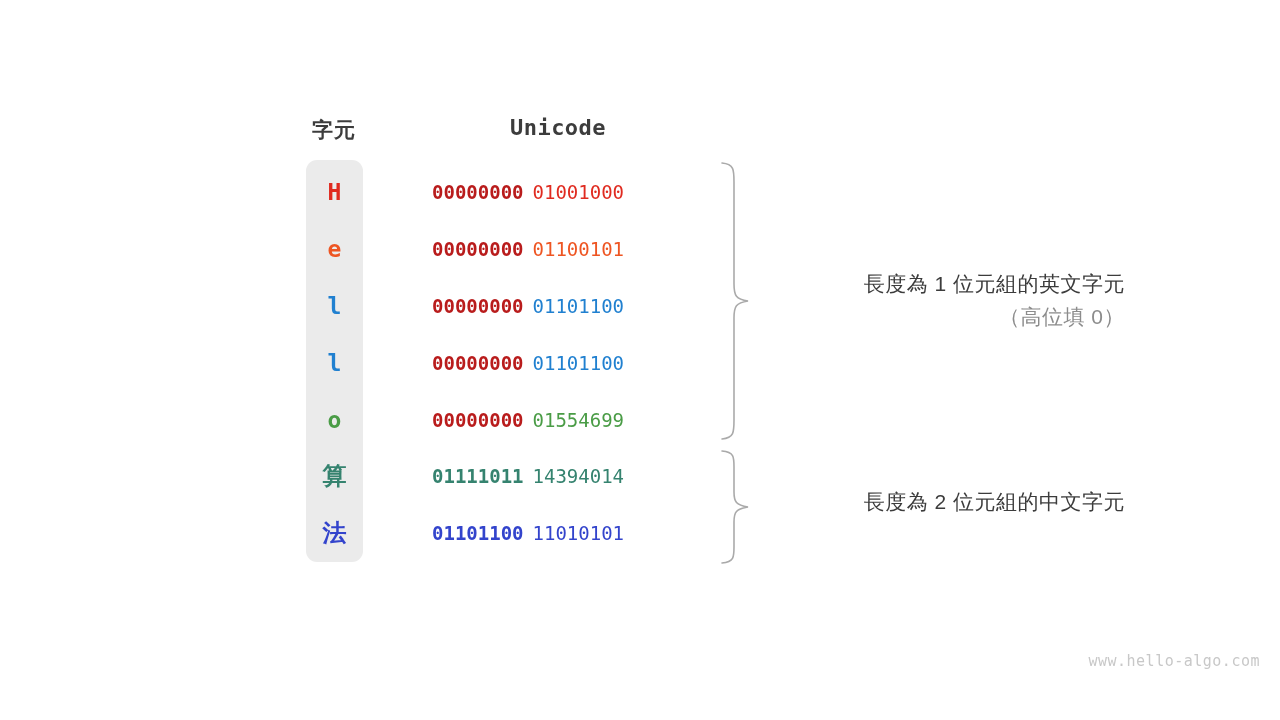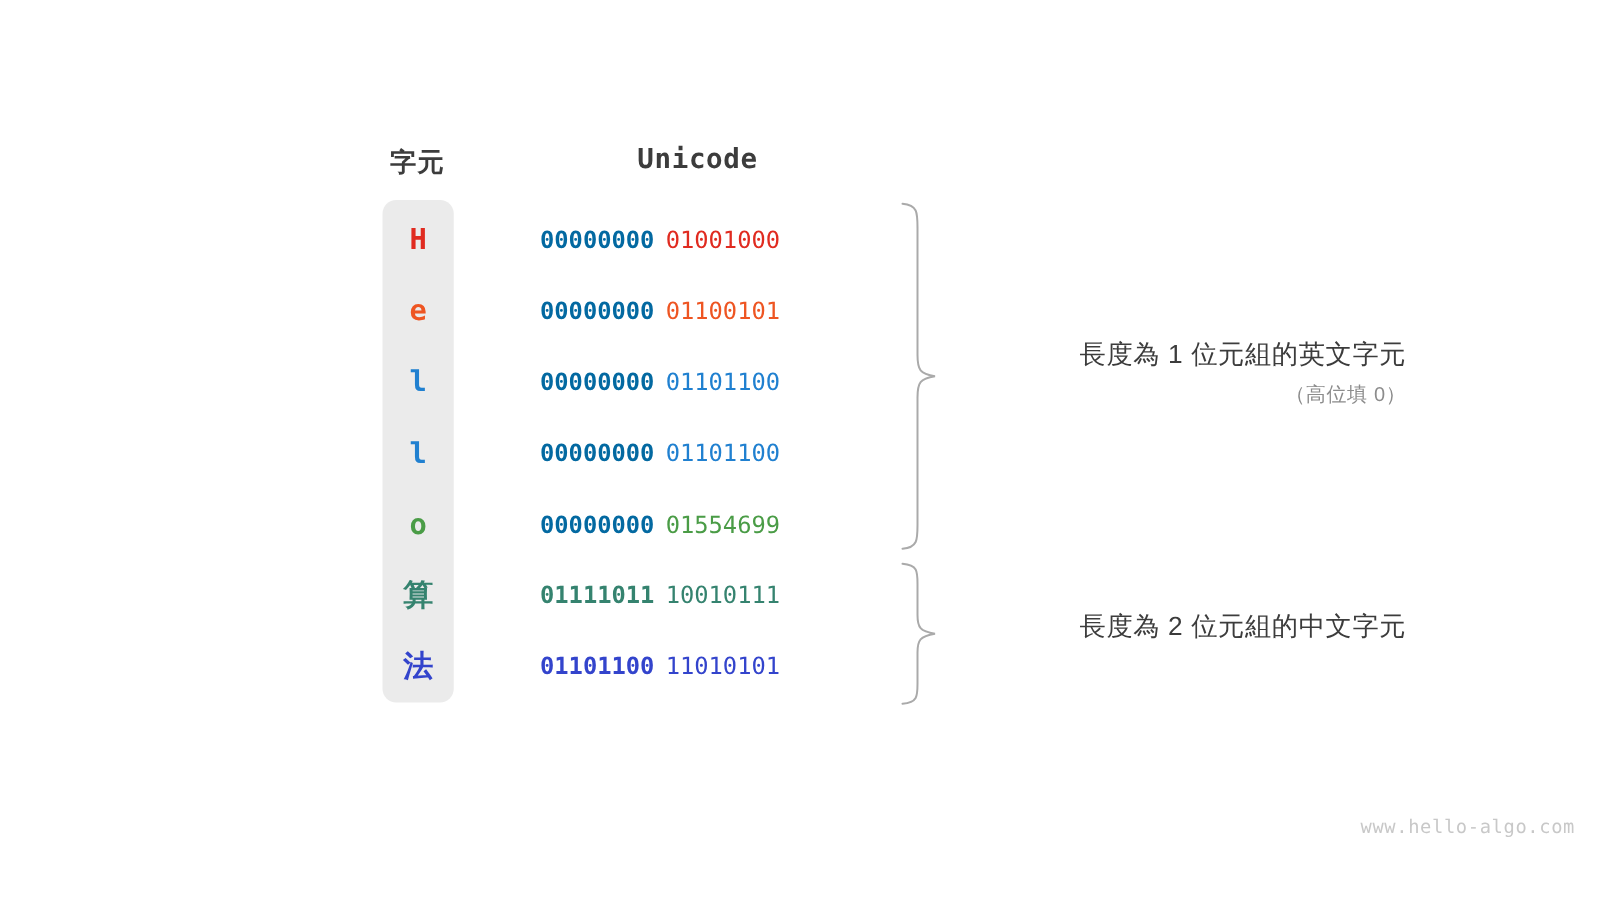--- a/index.html
+++ b/index.html
@@ -81,21 +81,21 @@
     left: 432px;
     width: 252px;
     height: 28px;
     line-height: 28px;
     font-family: "DejaVu Sans Mono", "Liberation Mono", monospace;
     font-size: 19px;
     white-space: nowrap;
     letter-spacing: 0px;
   }
   .bin-high {
-    color: #0369a1;
+    color: #b91c1c;
     font-weight: bold;
   }
   .bin-low {
     font-weight: normal;
   }
   .bin-gap {
     display: inline-block;
     width: 9px;
   }
 
@@ -125,21 +125,21 @@
   .ann-main {
     display: block;
     color: #3c3c3c;
     font-size: 21px;
     line-height: 32px;
     letter-spacing: 0.5px;
   }
   .ann-sub {
     display: block;
     color: #8c8c8c;
-    font-size: 16px;
+    font-size: 21px;
     line-height: 34px;
     letter-spacing: 0.5px;
   }
 
   
   #watermark {
     position: absolute;
     right: 20px;
     bottom: 18px;
     color: #c8c8c8;
@@ -166,21 +166,21 @@
       <div class="char-cell cjk" style="top: 302px; color: rgb(53, 131, 111);">算</div>
       <div class="char-cell cjk" style="top: 359px; color: rgb(51, 68, 204);">法</div>
     </div>
 
   <div id="rows-layer">
       <div class="bin-row" style="top: 178px;"><span class="bin-high">00000000</span><span class="bin-gap"></span><span class="bin-low" style="color: rgb(224, 43, 32);">01001000</span></div>
       <div class="bin-row" style="top: 235px;"><span class="bin-high">00000000</span><span class="bin-gap"></span><span class="bin-low" style="color: rgb(238, 85, 34);">01100101</span></div>
       <div class="bin-row" style="top: 292px;"><span class="bin-high">00000000</span><span class="bin-gap"></span><span class="bin-low" style="color: rgb(32, 128, 208);">01101100</span></div>
       <div class="bin-row" style="top: 349px;"><span class="bin-high">00000000</span><span class="bin-gap"></span><span class="bin-low" style="color: rgb(32, 128, 208);">01101100</span></div>
       <div class="bin-row" style="top: 406px;"><span class="bin-high">00000000</span><span class="bin-gap"></span><span class="bin-low" style="color: rgb(74, 156, 70);">01554699</span></div>
-      <div class="bin-row" style="top: 462px;"><span class="bin-high" style="color: rgb(53, 131, 111);">01111011</span><span class="bin-gap"></span><span class="bin-low" style="color: rgb(53, 131, 111);">10010111</span></div>
+      <div class="bin-row" style="top: 462px;"><span class="bin-high" style="color: rgb(53, 131, 111);">01111011</span><span class="bin-gap"></span><span class="bin-low" style="color: rgb(53, 131, 111);">14394014</span></div>
       <div class="bin-row" style="top: 519px;"><span class="bin-high" style="color: rgb(51, 68, 204);">01101100</span><span class="bin-gap"></span><span class="bin-low" style="color: rgb(51, 68, 204);">11010101</span></div>
     </div>
 
   <svg class="brace" id="brace-1" width="34" height="282" viewBox="0 0 34 282">
     <path d="M 4 3
              C 16 4, 16 10, 16 22
              L 16 124
              C 16 136, 18 139, 30 141
              C 18 143, 16 146, 16 158
              L 16 260

